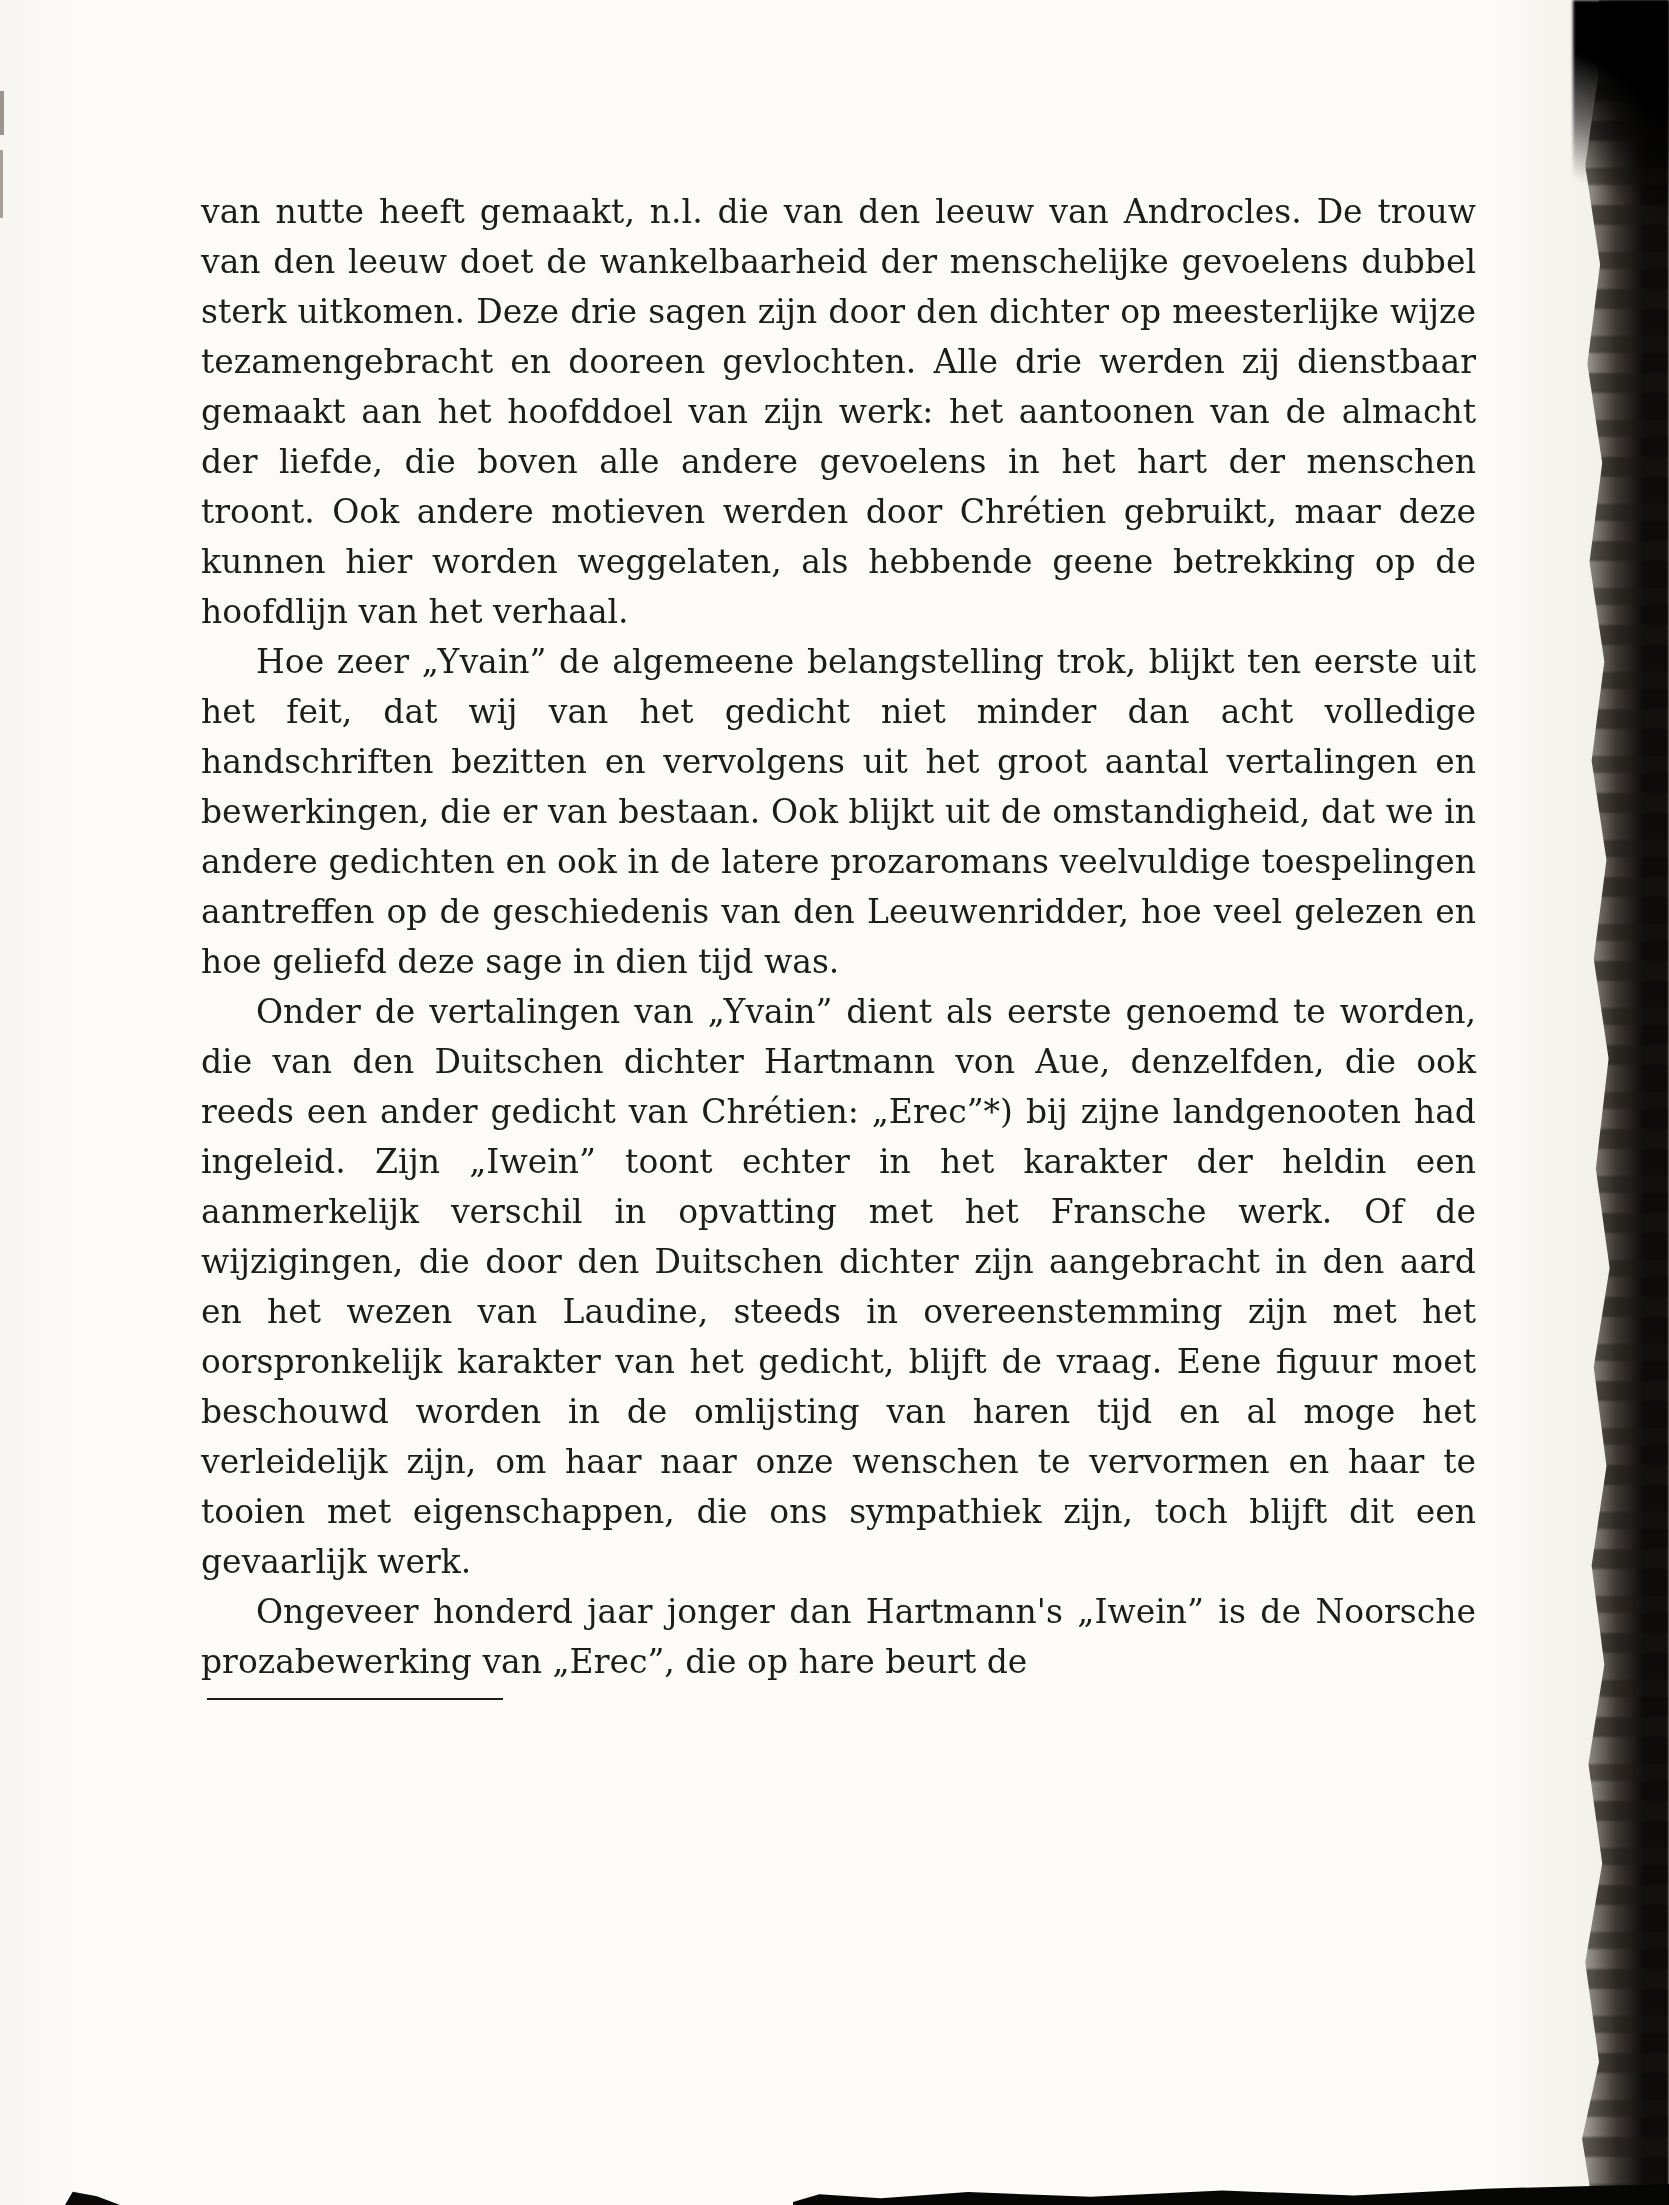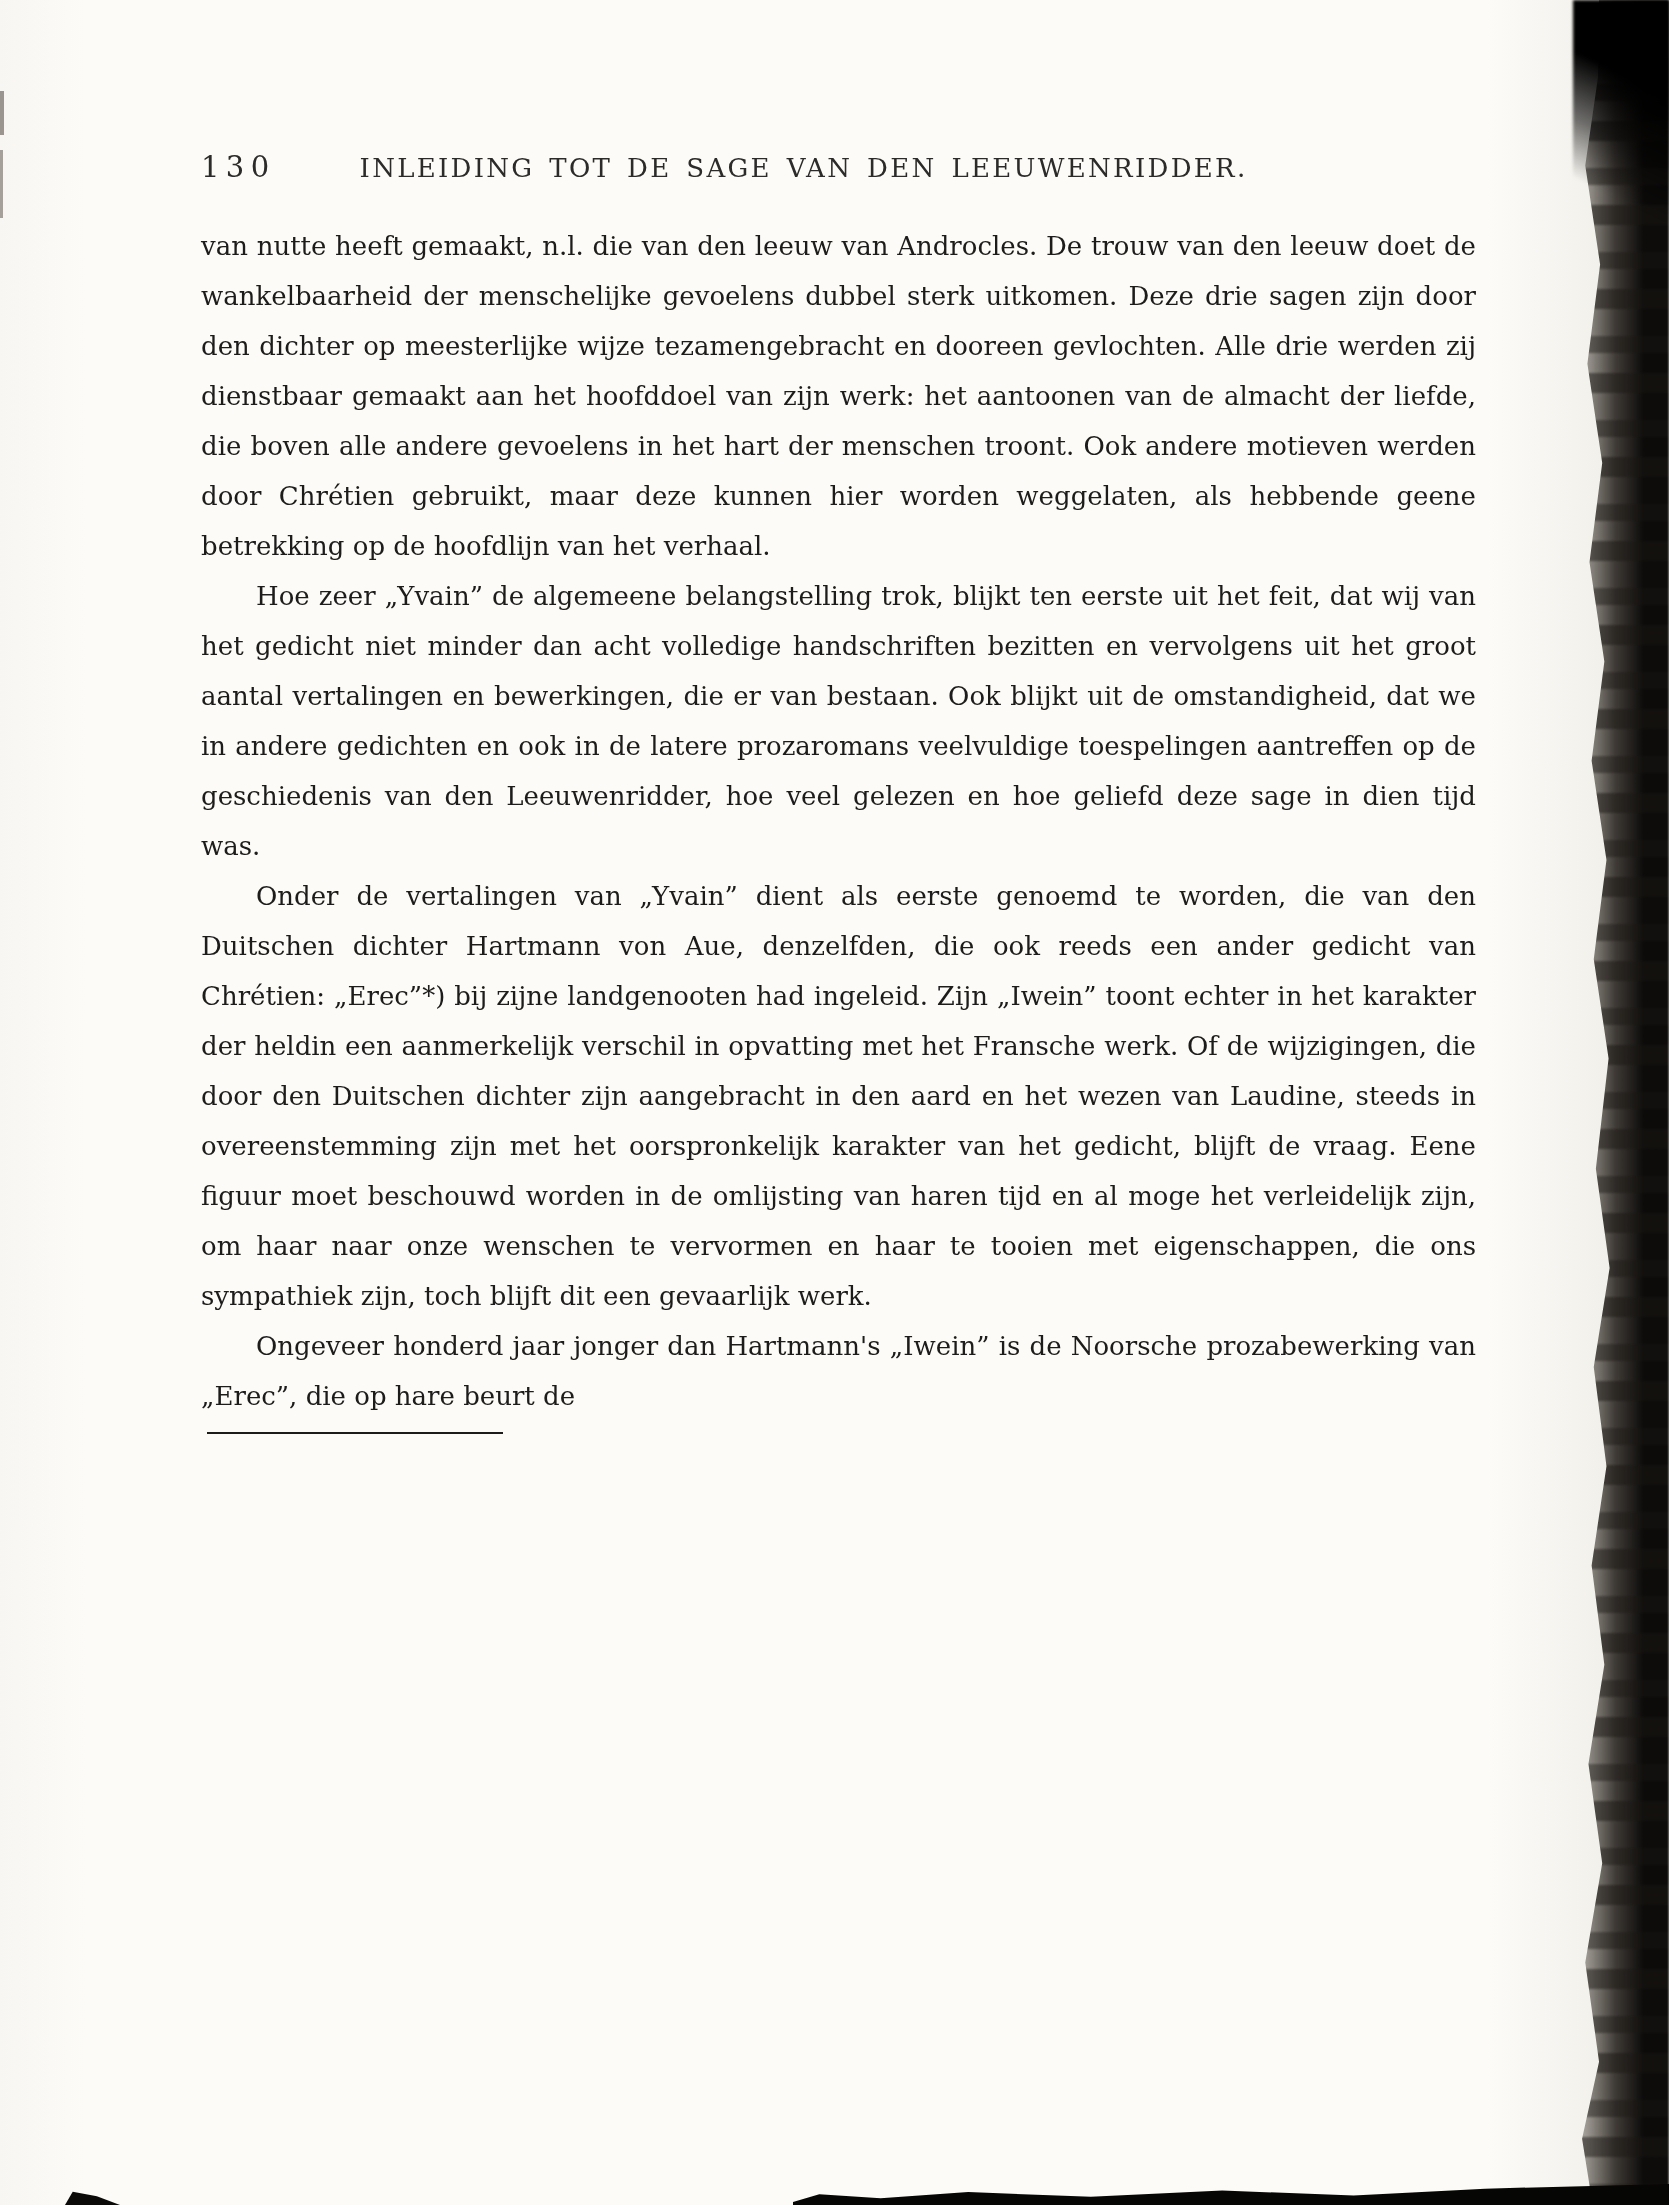--- a/index.html
+++ b/index.html
@@ -34,21 +34,21 @@
     font-size: 29px;
     letter-spacing: 6.4px;
     margin-right: 84px;
   }
   .header-title {
     letter-spacing: 2.3px;
     word-spacing: 4.3px;
   }
   .body-text {
     margin-top: 37px;
-    font-size: 26px;
+    font-size: 33px;
     line-height: 50px;
     text-align: justify;
     color: #1d1c1a;
   }
   .body-text p {
     margin: 0;
     padding: 0;
   }
   .body-text p.indent {
     text-indent: 55px;
@@ -143,24 +143,20 @@
     background: #a5a19a;
   }
 </style>
 </head>
 <body>
 
 <div class="sheet">
 
   <div class="page-content">
 
-    <div class="header-row">
-      <span class="page-number">130</span>
-      <span class="header-title">INLEIDING TOT DE SAGE VAN DEN LEEUWENRIDDER.</span>
-    </div>
 
     <div class="body-text">
       <p>van nutte heeft gemaakt, n.l. die van den leeuw van Androcles. De trouw van den leeuw doet de wankelbaarheid der menschelijke gevoelens dubbel sterk uitkomen. Deze drie sagen zijn door den dichter op meesterlijke wijze tezamengebracht en dooreen gevlochten. Alle drie werden zij dienstbaar gemaakt aan het hoofddoel van zijn werk: het aantoonen van de almacht der liefde, die boven alle andere gevoelens in het hart der menschen troont. Ook andere motieven werden door Chrétien gebruikt, maar deze kunnen hier worden weggelaten, als hebbende geene betrekking op de hoofdlijn van het verhaal.</p>
       <p class="indent">Hoe zeer „Yvain” de algemeene belangstelling trok, blijkt ten eerste uit het feit, dat wij van het gedicht niet minder dan acht volledige handschriften bezitten en vervolgens uit het groot aantal vertalingen en bewerkingen, die er van bestaan. Ook blijkt uit de omstandigheid, dat we in andere gedichten en ook in de latere prozaromans veelvuldige toespelingen aantreffen op de geschiedenis van den Leeuwenridder, hoe veel gelezen en hoe geliefd deze sage in dien tijd was.</p>
       <p class="indent">Onder de vertalingen van „Yvain” dient als eerste genoemd te worden, die van den Duitschen dichter Hartmann von Aue, denzelfden, die ook reeds een ander gedicht van Chrétien: „Erec”*) bij zijne landgenooten had ingeleid. Zijn „Iwein” toont echter in het karakter der heldin een aanmerkelijk verschil in opvatting met het Fransche werk. Of de wijzigingen, die door den Duitschen dichter zijn aangebracht in den aard en het wezen van Laudine, steeds in overeenstemming zijn met het oorspronkelijk karakter van het gedicht, blijft de vraag. Eene figuur moet beschouwd worden in de omlijsting van haren tijd en al moge het verleidelijk zijn, om haar naar onze wenschen te vervormen en haar te tooien met eigenschappen, die ons sympathiek zijn, toch blijft dit een gevaarlijk werk.</p>
       <p class="indent">Ongeveer honderd jaar jonger dan Hartmann's „Iwein” is de Noorsche prozabewerking van „Erec”, die op hare beurt de</p>
     </div>
 
     <div class="footnote-block">
       <div class="footnote-rule"></div>

